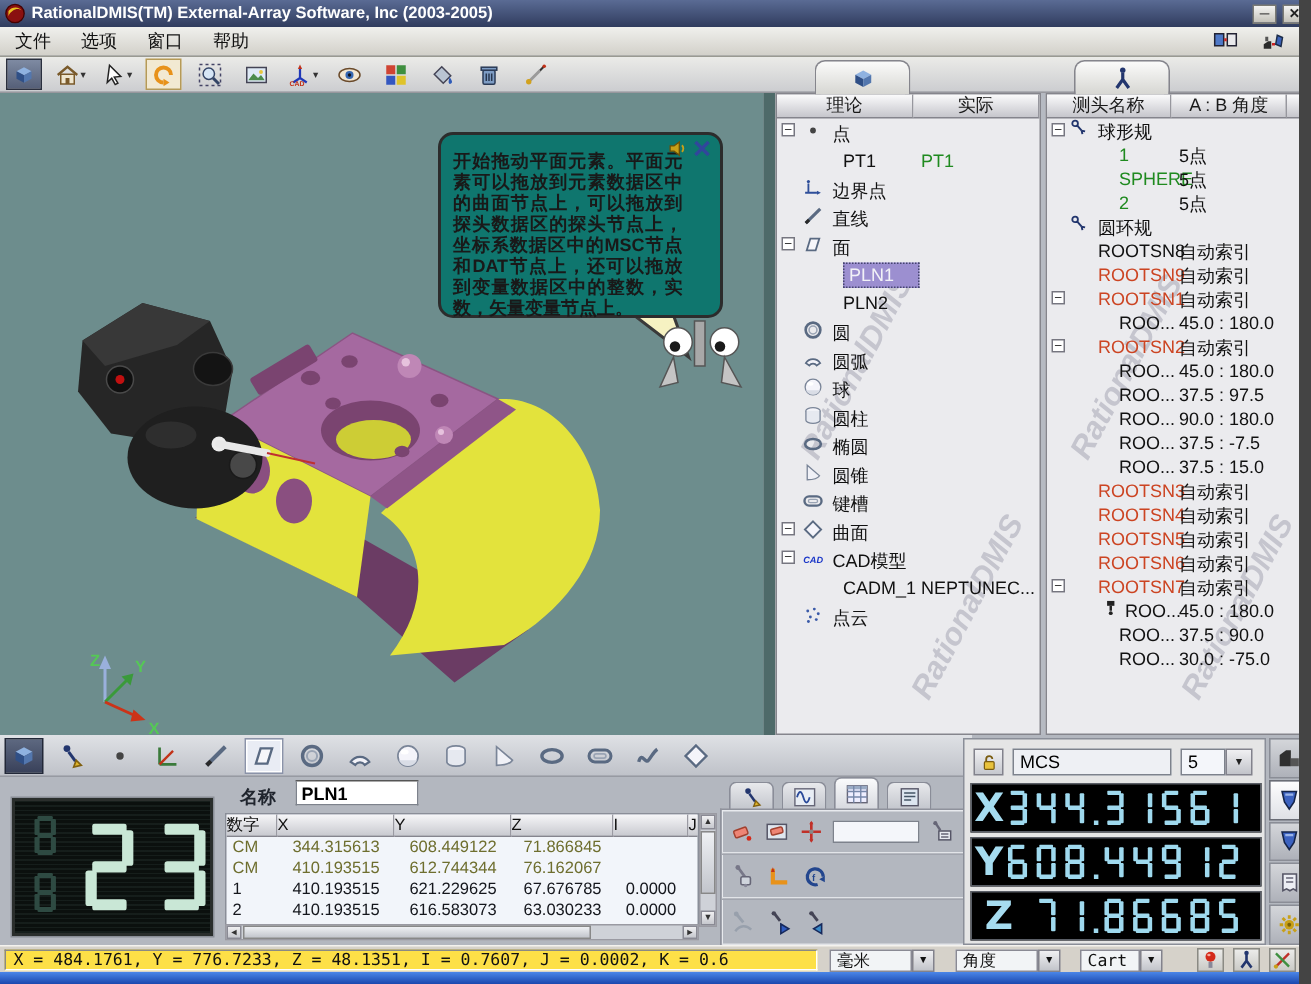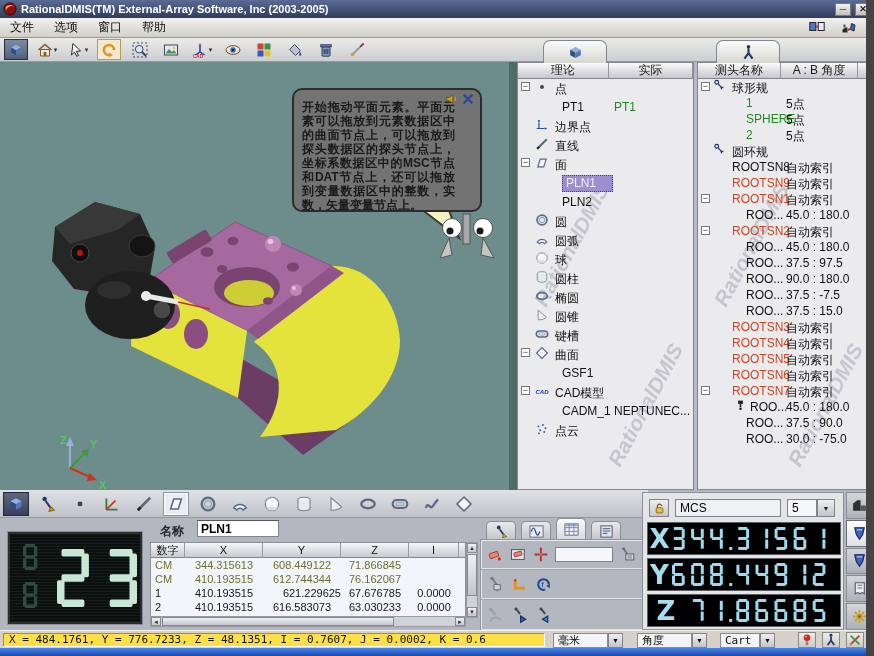--- a/index.html
+++ b/index.html
@@ -20,21 +20,21 @@
 .tb-btn .icon-box{width:16px;height:16px;display:inline-block}
 .tb-btn.pressed{background:linear-gradient(#7e8aa2,#555f78);border:1px solid #2a2f3e}
 .tb-btn.checked{background:#f2e9d2;border:1px solid #b59a58}
 .ddarrow{font-size:7px;color:#333;margin-left:1px}
 
 .ptab{position:absolute;top:40px;width:64px;height:23px;background:linear-gradient(#fbfbfa,#d6d6d2);border:1px solid #85858c;border-bottom:none;border-radius:7px 7px 0 0;display:flex;align-items:center;justify-content:center;z-index:6}
 .ptab .icon-box{width:17px;height:17px}
 
 .viewport{position:absolute;left:0;top:62px;width:509px;height:428px;background:#6d8d8d;overflow:hidden}
 .vdivider{position:absolute;left:509px;top:62px;width:8px;height:428px;background:#4e6a69}
-.bubble{position:absolute;left:292px;top:88px;width:190px;height:124px;background:#737373;border:2px solid #2c2c2c;border-radius:10px;padding:10px 25px 4px 8px;font-size:12px;line-height:14px;font-weight:bold;color:#191919;z-index:5;text-align:justify}
+.bubble{position:absolute;left:292px;top:88px;width:190px;height:124px;background:#0f766e;border:2px solid #2c2c2c;border-radius:10px;padding:10px 25px 4px 8px;font-size:12px;line-height:14px;font-weight:bold;color:#191919;z-index:5;text-align:justify}
 .bubble-icons{position:absolute;right:5px;top:2px;display:flex;gap:2px;z-index:6}
 .bubble-icons .icon-box{width:14px;height:14px;display:inline-block}
 
 .panel{position:absolute;top:62px;width:177px;height:428px;background:#ebebee;border:1px solid #85858c;overflow:hidden}
 #feature-panel{left:517px}
 #probe-panel{left:697px}
 .hdrrow{display:flex;height:16px;position:relative;z-index:2}
 .hcell{background:linear-gradient(#fbfbfc,#c6c6cc);border-right:1px solid #97979e;border-bottom:1px solid #84848c;text-align:center;font-size:12px;line-height:15px;color:#1a1a1a;overflow:hidden;white-space:nowrap}
 .trows{position:relative;z-index:2}
 .trow{position:relative}
@@ -58,21 +58,21 @@
 .el-btn.checked{background:#e9ecf4;border:1px solid #8b93a8;box-shadow:inset 0 0 0 1px #fff}
 
 .counter{position:absolute;left:8px;top:42px;width:134px;height:92px;background:#0b100e;border:2px solid #2a2e2c;outline:1px solid #8a8e96;background-image:repeating-linear-gradient(180deg,rgba(130,170,160,.09) 0 1px,transparent 1px 3px)}
 .ghost{position:absolute;color:#2e4a42}
 .cmain{position:absolute;left:46px;top:15px;color:#c9e7d6}
 
 .nlabel{position:absolute;left:160px;top:33px;font-weight:bold;color:#20252e}
 .ninput{position:absolute;left:197px;top:30px;width:82px;height:17px;border:1px solid #7d828c;border-top-color:#555;background:#fff;font-weight:bold;font-size:12px;padding:0 3px;font-family:"Liberation Sans",sans-serif}
 .mtable{position:absolute;left:150px;top:52px;width:316px;height:76px;overflow:hidden;background:#f2f5fa;border:1px solid #8a8e98}
 #table-header{display:flex;height:15px}
-.thcell{background:linear-gradient(#f6f6f8,#c9cad0);border-right:1px solid #9a9aa2;border-bottom:1px solid #85858e;font-size:11px;text-align:center;line-height:14px;flex-shrink:0}
+.thcell{background:linear-gradient(#f6f6f8,#c9cad0);border-right:1px solid #9a9aa2;border-bottom:1px solid #85858e;font-size:11px;line-height:14px;flex-shrink:0}
 .tbrow{display:flex;height:14px}
 .tbcell{font-size:11px;text-align:center;line-height:14px;flex-shrink:0;white-space:nowrap;color:#14161c}
 .tbcell.cm{color:#6e6e2e}
 .vscroll{position:absolute;left:466px;top:52px;width:12px;height:76px;background:#cfd2d8;border:1px solid #9a9aa2}
 .hscroll{position:absolute;left:150px;top:126px;width:316px;height:11px;background:#cfd2d8;border:1px solid #9a9aa2}
 .sbtn{position:absolute;background:linear-gradient(#f0f0f2,#c6c8ce);border:1px solid #8a8a94;font-size:6px;line-height:8px;text-align:center;color:#333}
 .sthumb{position:absolute;background:linear-gradient(#eef0f3,#c2c5cc);border:1px solid #888}
 
 #tool-tabs{position:absolute;left:486px;top:28px;display:flex;gap:5px;align-items:flex-end}
 .tt-btn{width:30px;height:19px;background:linear-gradient(#e8e9ec,#c2c5cc);border:1px solid #8a8d98;border-bottom:none;border-radius:5px 5px 0 0;display:inline-flex;align-items:center;justify-content:center}
@@ -458,23 +458,20 @@
           <span class="tlabel" style="left: 37px;">键槽</span>
         </div>
         <div class="trow ftrow">
           <span class="exp">−</span>
           <span class="ticon"><svg viewBox="0 0 16 16">
               <path d="M8 1.8 14.2 8 8 14.2 1.8 8z" fill="#f4f4fa" stroke="#5a6a82" stroke-width="1.4"></path>
             </svg></span>
           <span class="tlabel" style="left: 37px;">曲面</span>
         </div>
         <div class="trow ftrow">
-          <span class="tlabel" style="left: 44px;">GSF1</span>
-        </div>
-        <div class="trow ftrow">
           <span class="exp">−</span>
           <span class="ticon"><svg viewBox="0 0 16 16">
               <text x="0.5" y="11.5" font-size="7" font-weight="bold" font-style="italic" fill="#1a36c8">CAD</text>
             </svg></span>
           <span class="tlabel" style="left: 37px;">CAD模型</span>
         </div>
         <div class="trow ftrow">
           <span class="tlabel" style="left: 44px;">CADM_1</span>
           <span class="tactual">NEPTUNEC...</span>
         </div>
@@ -795,21 +792,21 @@
             <div class="tbcell cm" style="width: 34px; text-align: left; padding-left: 4px;">CM</div>
             <div class="tbcell cm" style="width: 78px;">410.193515</div>
             <div class="tbcell cm" style="width: 78px;">612.744344</div>
             <div class="tbcell cm" style="width: 68px;">76.162067</div>
             <div class="tbcell cm" style="width: 50px;"></div>
             <div class="tbcell cm" style="width: 60px;"></div>
           </div>
           <div class="tbrow">
             <div class="tbcell" style="width: 34px; text-align: left; padding-left: 4px;">1</div>
             <div class="tbcell" style="width: 78px;">410.193515</div>
-            <div class="tbcell" style="width: 78px; text-align: right;">621.229625</div>
+            <div class="tbcell" style="width: 78px;">621.229625</div>
             <div class="tbcell" style="width: 68px;">67.676785</div>
             <div class="tbcell" style="width: 50px;">0.0000</div>
             <div class="tbcell" style="width: 60px;">-0</div>
           </div>
           <div class="tbrow">
             <div class="tbcell" style="width: 34px; text-align: left; padding-left: 4px;">2</div>
             <div class="tbcell" style="width: 78px;">410.193515</div>
             <div class="tbcell" style="width: 78px;">616.583073</div>
             <div class="tbcell" style="width: 68px;">63.030233</div>
             <div class="tbcell" style="width: 50px;">0.0000</div>

